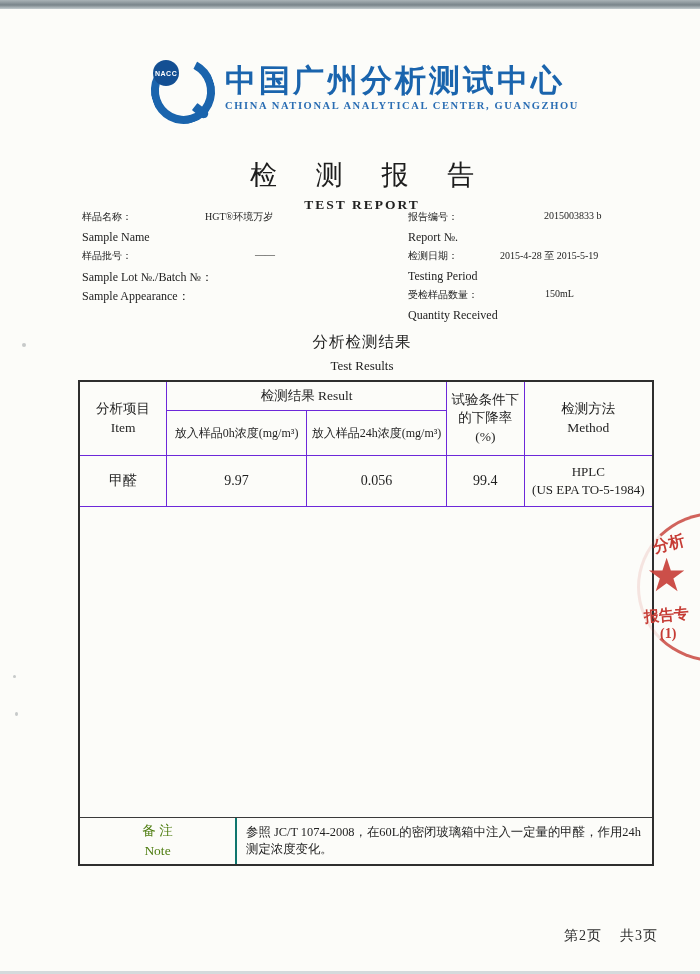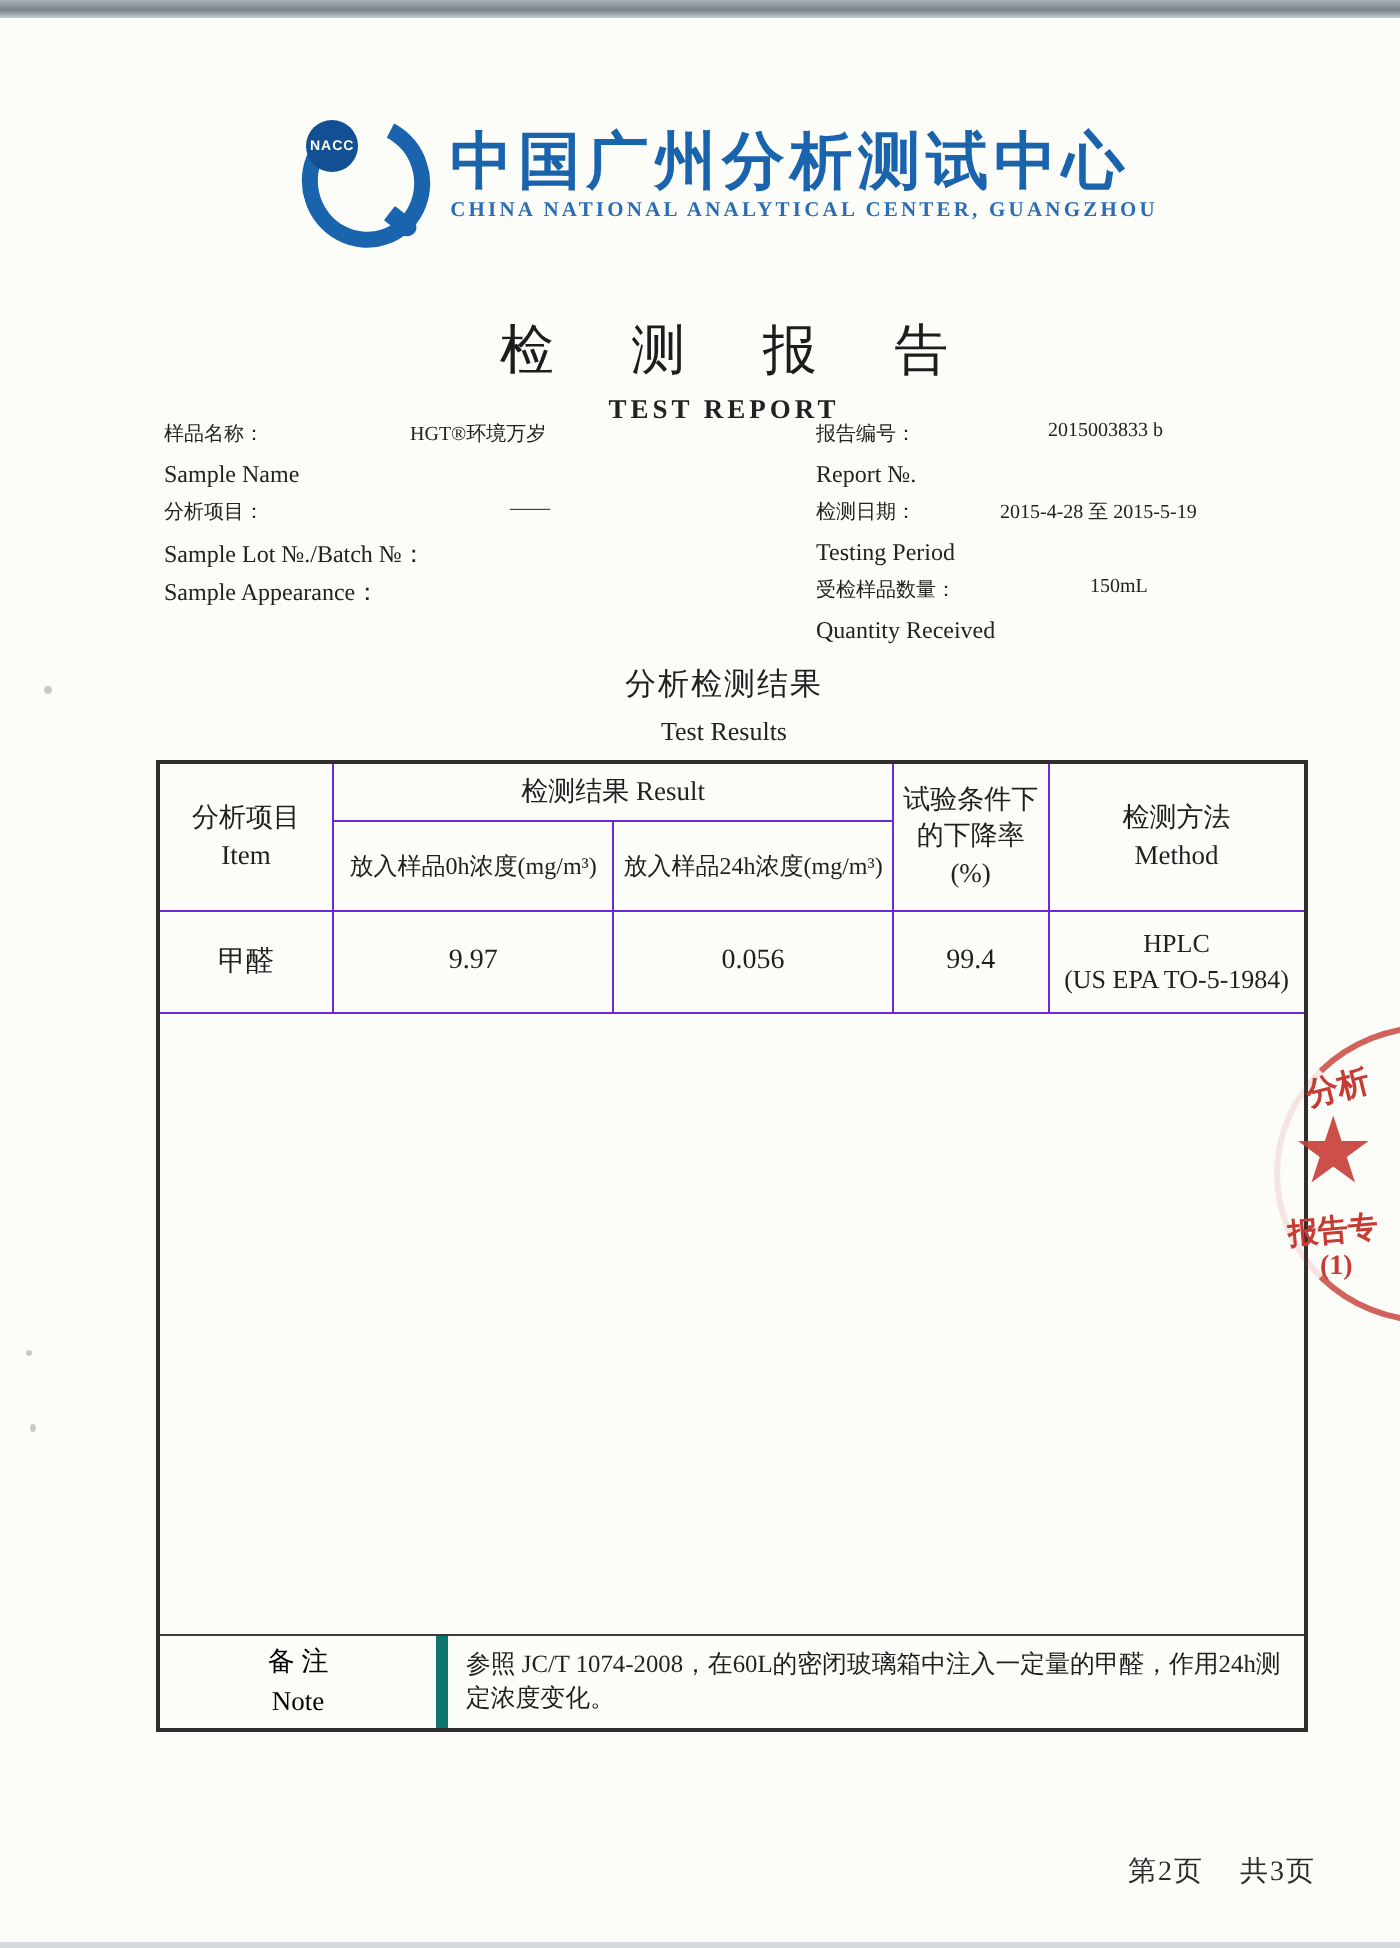--- a/index.html
+++ b/index.html
@@ -68,23 +68,23 @@
   tr.r2 td { height:44px; font-size:12px; }
   tr.data td { height:50px; font-size:14px; }
   tr.body-empty td { height:310px; }
   .two-line span { display:block; line-height:1.35; }
   .cell-item { font-size:13.5px; }
   .cond-cell { font-size:13px; }
   .method-head { font-size:13.5px; }
   .method-val span { display:block; font-size:13px; line-height:1.4; }
 
   .note-row { display:flex; border-top:1px solid #3a3a3a; height:46px; }
-  .note-label { width:144px; border-right:6px solid #0f766e; box-sizing:border-box;
+  .note-label { width:157px; border-right:2px solid #0f766e; box-sizing:border-box;
     display:flex; flex-direction:column; align-items:center; justify-content:center;
-    font-size:13.5px; line-height:1.45; color:#000000; }
+    font-size:13.5px; line-height:1.45; color:#4d7c0f; }
   .note-text { flex:1; padding:6px 9px 0 9px; font-size:12.4px; color:#1f1f1f; text-align:left; }
 
   
   .stamp { position:absolute; top:0; left:0; width:100%; height:100%; pointer-events:none; }
   .stamp-ring { position:absolute; left:637px; top:512px; width:150px; height:144px;
     border:3px solid rgba(198,60,53,.8); border-radius:50%;
     border-left-color:rgba(198,60,53,.12); }
   .stamp-txt { position:absolute; color:#c63c35; font-weight:bold; white-space:nowrap; }
   .stamp-t1 { left:653px; top:534px; font-size:16px; transform:rotate(-14deg); }
   .stamp-star { left:646px; top:553px; font-size:46px; font-weight:normal; line-height:1;
@@ -125,30 +125,30 @@
   </div>
 
   <div class="info-grid">
     <div class="info-col left">
       <div class="cn-row">
         <span>样品名称：</span>
         <span class="val" style="left:123px">HGT®环境万岁</span>
       </div>
       <div class="en-row">Sample Name</div>
       <div class="cn-row">
-        <span>分析项目：</span>
+        <span>样品批号：</span>
         <span class="val" style="left:173px">——</span>
       </div>
       <div class="en-row">Sample Lot №./Batch №：</div>
       <div class="en-row">Sample Appearance：</div>
     </div>
     <div class="info-col right">
       <div class="cn-row">
         <span>报告编号：</span>
-        <span class="val" style="left:116px">2015003833 b</span>
+        <span class="val" style="left:136px">2015003833 b</span>
       </div>
       <div class="en-row">Report №.</div>
       <div class="cn-row">
         <span>检测日期：</span>
         <span class="val" style="left:92px">2015-4-28  至 2015-5-19</span>
       </div>
       <div class="en-row">Testing Period</div>
       <div class="cn-row">
         <span>受检样品数量：</span>
         <span class="val" style="left:137px">150mL</span>

